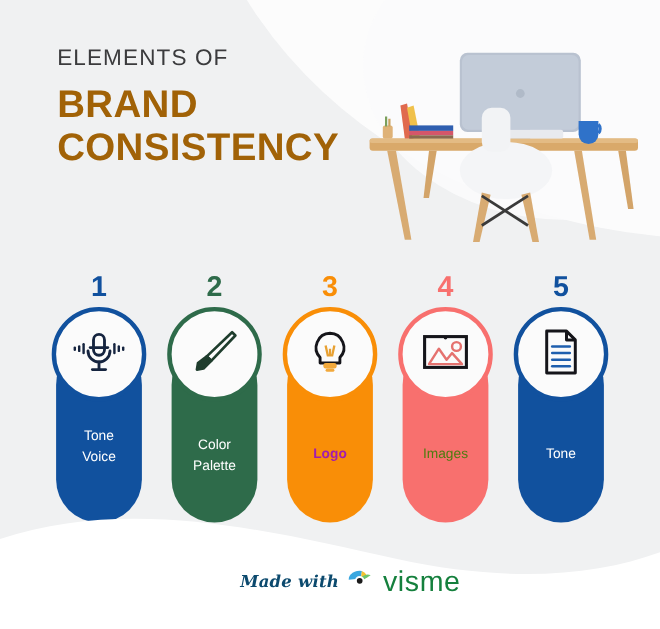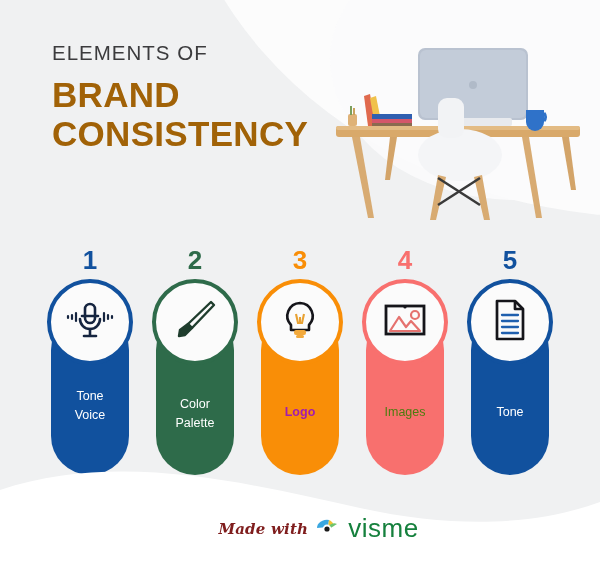--- a/index.html
+++ b/index.html
@@ -82,21 +82,21 @@
   .label.muted{color:#a21caf;font-weight:bold;}
   .label.muted2{color:#4d7c0f;}
   
   .footer{
     position:absolute;left:0;bottom:28px;width:600px;
     display:flex;align-items:center;justify-content:center;gap:7px;
   }
   .made-with{
     font-family:"DejaVu Serif",serif;
     font-style:italic;font-weight:bold;
-    font-size:15px;color:#7f1d1d;letter-spacing:.2px;margin-left:37px;
+    font-size:15px;color:#0c4a6e;letter-spacing:.2px;margin-left:37px;
   }
   .visme-word{
     font-size:26px;color:#15803d;letter-spacing:.5px;
     font-family:"Liberation Sans",sans-serif;
   }
 </style>
 </head>
 <body>
 
 <div class="canvas">

